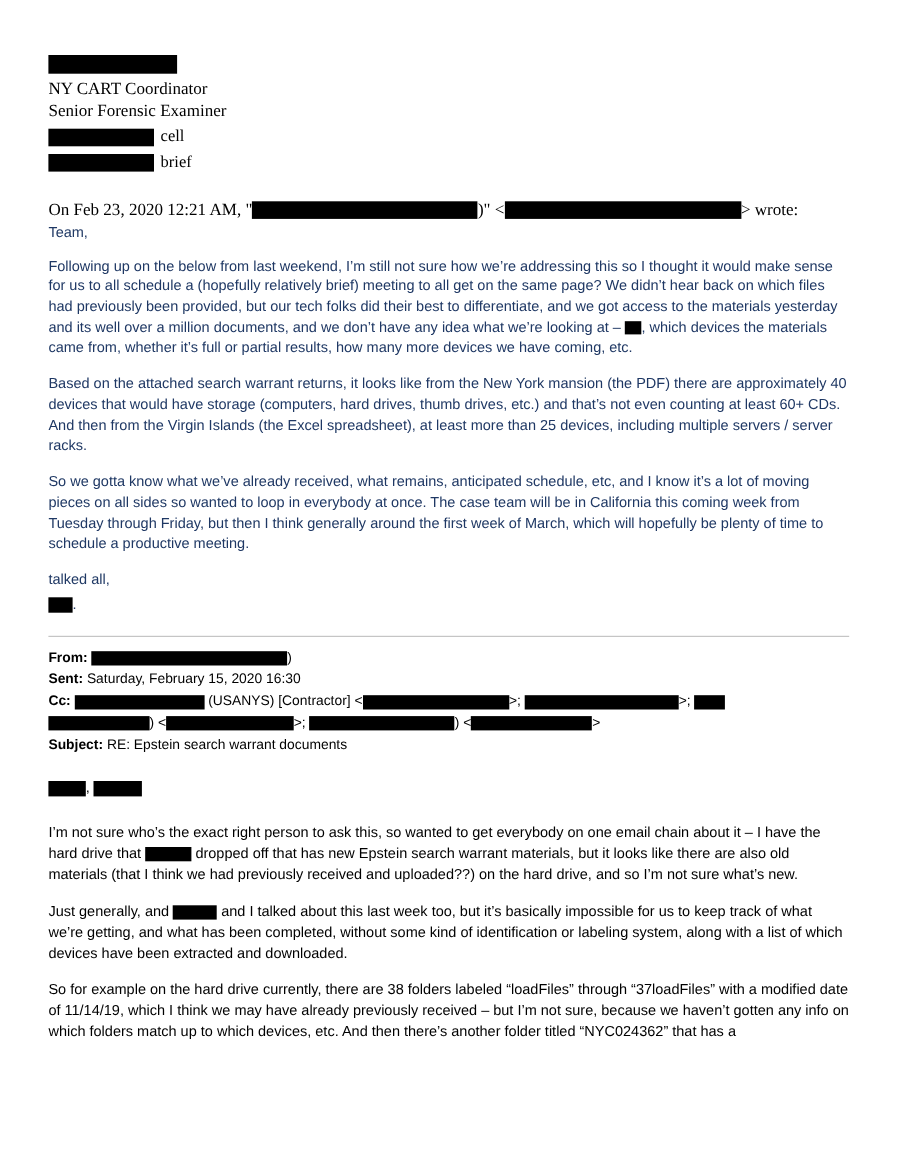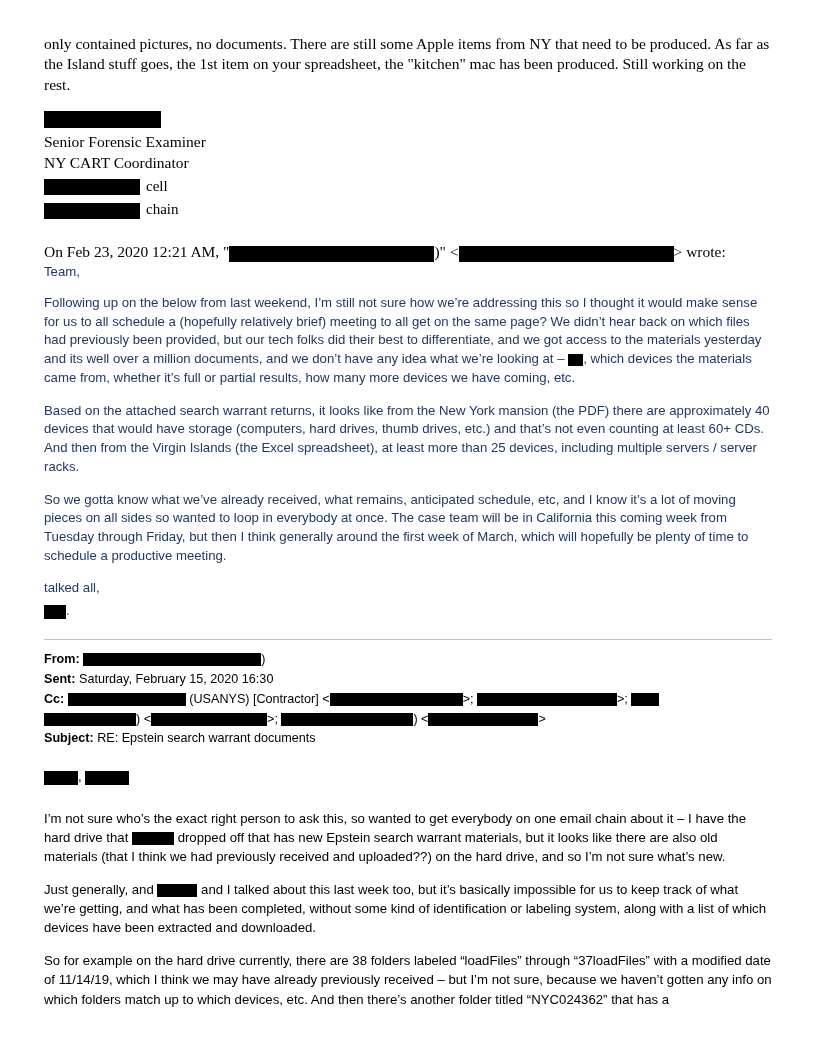--- a/index.html
+++ b/index.html
@@ -144,33 +144,30 @@
   }
   .names-row .rb1 { width: 34px; height: 14px; }
   .names-row .rb2 { width: 44px; height: 14px; }
 </style>
 </head>
 <body>
 
 <div class="page">
   <div class="content">
 
-    <div class="serif-block">
-      <p>only contained pictures, no documents.  There are still some Apple items from NY that need to be produced.  As far as the Island stuff goes, the 1st item on your spreadsheet, the "kitchen" mac has been produced.  Still working on the rest.</p>
-    </div>
 
     <div class="sig">
       <div class="redact-blk r-name"></div>
+      <div class="sig-line">NY CART Coordinator</div>
       <div class="sig-line">Senior Forensic Examiner</div>
-      <div class="sig-line">NY CART Coordinator</div>
       <div class="sig-contact">
         <span class="redact-blk r-phone"></span><span class="lbl">cell</span>
       </div>
       <div class="sig-contact">
-        <span class="redact-blk r-phone"></span><span class="lbl">chain</span>
+        <span class="redact-blk r-phone"></span><span class="lbl">brief</span>
       </div>
     </div>
 
     <div class="onwrote">
       <span>On Feb 23, 2020 12:21 AM, "</span><span class="redact-blk r1"></span><span>)" &lt;</span><span class="redact-blk r2"></span><span>&gt; wrote:</span>
     </div>
 
     <div class="blue" style="">
       <p class="tight">Team,</p>
       <p><span>Following up on the below from last weekend, I’m still not sure how we’re addressing this so I thought it would make sense for us to all schedule a (hopefully relatively brief) meeting to all get on the same page?  We didn’t hear back on which files had previously been provided, but our tech folks did their best to differentiate, and we got access to the materials yesterday and its well over a million documents, and we don’t have any idea what we’re looking at – </span><span class="inline-r" style="width:15px;"></span><span>, which devices the materials came from, whether it’s full or partial results, how many more devices we have coming, etc.</span></p>

